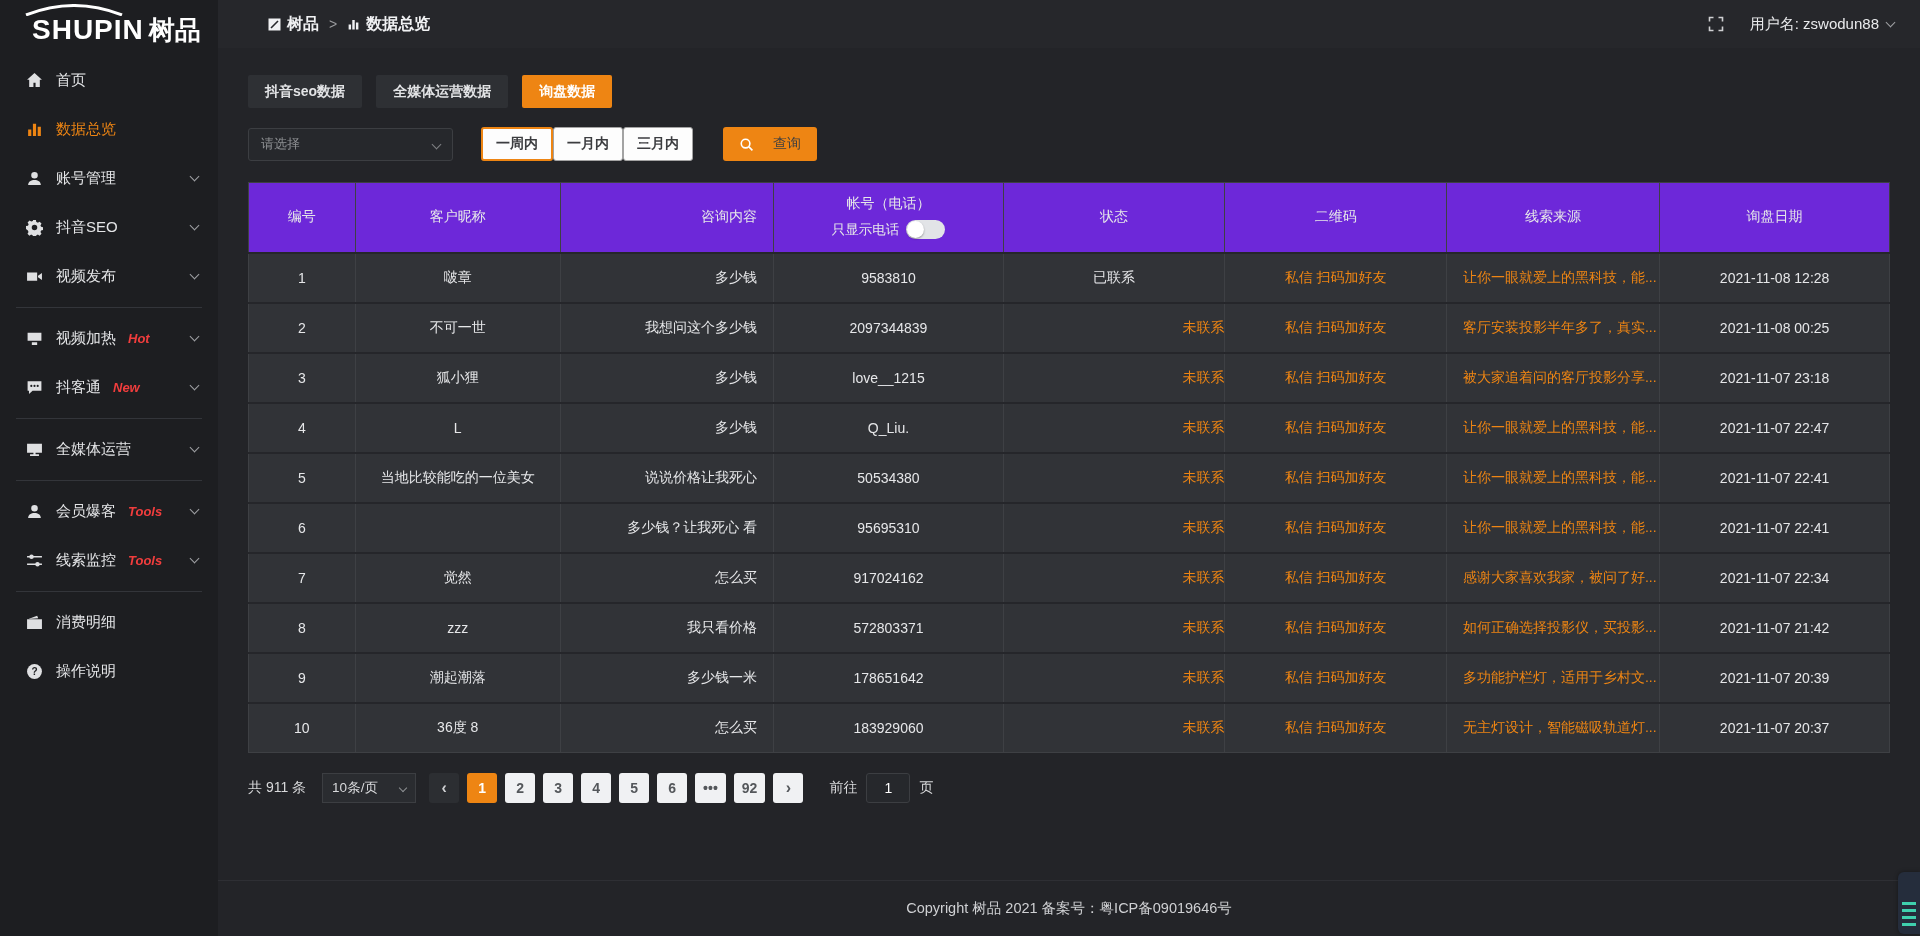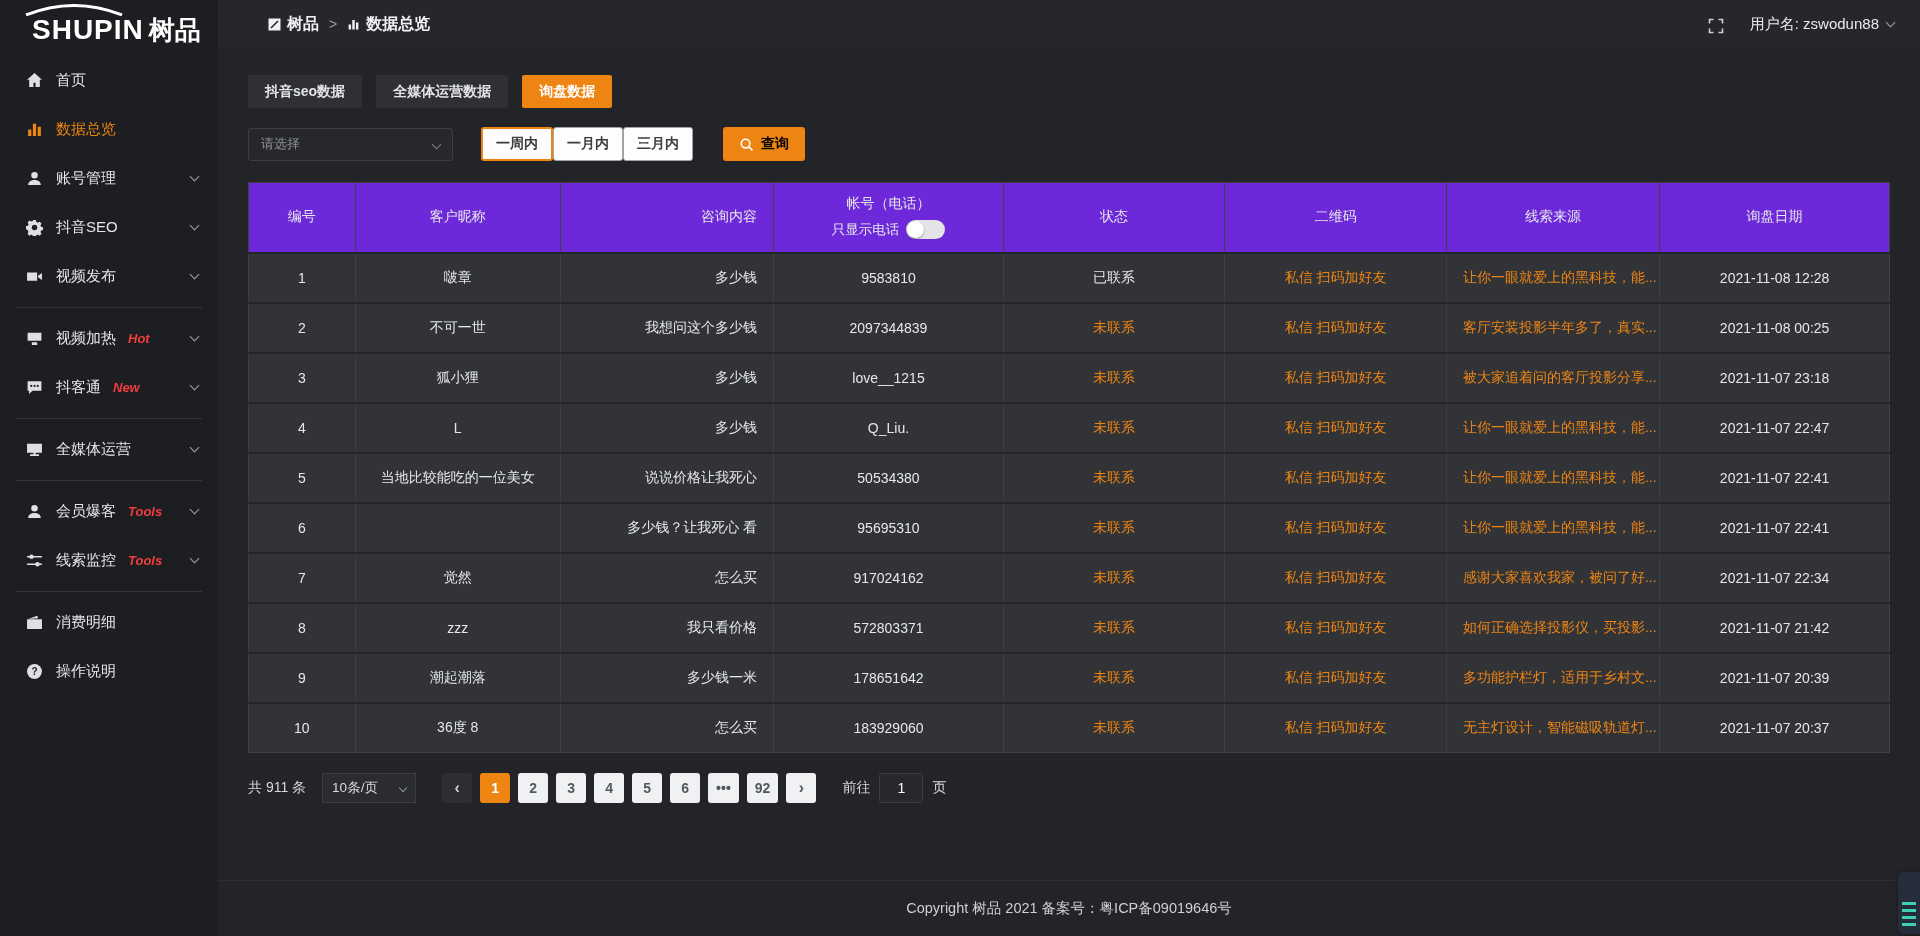--- a/index.html
+++ b/index.html
@@ -28,21 +28,21 @@
   .side-divider { height:1px; background:#33353a; margin:6px 16px; }
 
   
   .main { flex:1; display:flex; flex-direction:column; min-width:0; }
   .topbar { height:48px; background:#26272b; display:flex; align-items:center;
     justify-content:space-between; padding:0 26px 0 50px; flex-shrink:0; }
   .crumbs { display:flex; align-items:center; gap:10px; color:#f0f1f3;
     font-size:16px; font-weight:700; }
   .crumb { display:flex; align-items:center; gap:6px; cursor:pointer; }
   .crumb-sep { color:#9b9c9f; font-size:14px; font-weight:400; }
-  .top-right { display:flex; align-items:flex-end; gap:26px; color:#e9eaec; font-size:15px; }
+  .top-right { display:flex; align-items:center; gap:26px; color:#e9eaec; font-size:15px; }
   .user-chip { display:flex; align-items:center; gap:8px; cursor:pointer; }
   .user-chip .chev { margin-top:-3px; }
 
   
   .content { flex:1; padding:0 30px; min-height:0; }
   .tabs { margin-top:27px; display:flex; gap:14px; }
   .tab { height:33px; padding:0 17px; background:#2e3034; color:#e3e4e6; font-size:14px;
     border:none; border-radius:2px; cursor:pointer; font-family:inherit; font-weight:700; }
   .tab.active { background:#ee8513; color:#fff; }
 
@@ -50,51 +50,51 @@
   .select { width:205px; height:33px; background:#26282c; border:1px solid #3c3e42;
     border-radius:3px; color:#8f9194; display:flex; align-items:center;
     justify-content:space-between; padding:0 12px; font-size:13px; cursor:pointer; }
   .select .chev { border-color:#7f8184; }
   .period-group { display:flex; gap:0; margin-left:28px; }
   .period-btn { height:34px; padding:0 13px; background:#fdfdfd; border:1px solid #a3a3a3;
     border-radius:3px; color:#3c3d40; font-size:14px; cursor:pointer;
     font-family:inherit; font-weight:700; }
   .period-btn.selected { border:2px solid #ee8513; }
   .query-btn { margin-left:30px; height:34px; padding:0 16px; background:#ee8513;
-    color:#000000; border:none; border-radius:3px; font-size:14px; display:flex;
-    align-items:center; gap:7px; cursor:pointer; font-family:inherit; font-weight:700; }
+    color:#404040; border:none; border-radius:3px; font-size:14px; display:flex;
+    align-items:center; gap:19px; cursor:pointer; font-family:inherit; font-weight:400; }
 
   
   .table-wrap { margin-top:21px; }
   table { width:100%; border-collapse:collapse; background:#313337;
     border:1px solid #3e4044; table-layout:fixed; }
   th, td { border-left:1px solid #3e4044; font-size:14px; color:#e6e7e9;
     overflow:hidden; white-space:nowrap; }
   thead tr { background:#6d28d9; }
   thead th { height:70px; font-weight:400; }
   tbody tr { border-top:2px solid #25262a; }
   tbody td { height:50px; }
   .c-center { text-align:center; }
   .c-left { text-align:right; padding:0 16px; }
-  .st-pending { color:#ee8513; }
+  .st-pending { color:#ee8513;text-align:right; }
   .link { color:#ee8513; cursor:pointer; }
   .th-stack { display:flex; flex-direction:column; align-items:center; gap:7px; }
   .th-toggle-row { display:flex; align-items:center; gap:7px; font-size:13.5px; }
   .toggle { width:39px; height:19px; border-radius:10px; background:#e2e4e7;
     position:relative; display:inline-block; cursor:pointer; }
   .toggle::after { content:''; position:absolute; left:1px; top:1px; width:17px;
     height:17px; border-radius:50%; background:#fff; box-shadow:0 1px 2px rgba(0,0,0,.35); }
 
   
   .pagination { margin-top:20px; display:flex; align-items:center; font-size:14px;
     color:#d8d9db; }
   .pg-total { margin-right:16px; }
   .psize { width:94px; height:30px; background:#2a2c30; border:1px solid #3c3e42;
     border-radius:0; display:flex; align-items:center; justify-content:space-between;
-    padding:0 9px; cursor:pointer; margin-right:22px; font-size:13.5px; }
+    padding:0 9px; cursor:pointer; margin-right:9px; font-size:13.5px; }
   .psize .chev { border-color:#8e9093; width:6px; height:6px; }
   .page-btn { min-width:30px; height:30px; background:#f0f1f3; color:#54575b; border:none;
     border-radius:3px; margin:0 4px; font-size:14px; font-weight:700; cursor:pointer;
     font-family:inherit; padding:0 8px; }
   .page-btn.active { background:#ee8513; color:#fff; }
   .page-prev { background:#2c2e32; color:#d0d1d3; font-size:16px; }
   .page-next { font-size:16px; }
   .pages { display:inline-flex; }
   .goto { margin-left:22px; display:inline-flex; align-items:center; gap:9px; }
   .goto-input { width:44px; height:30px; background:#26282c; border:1px solid #3c3e42;

